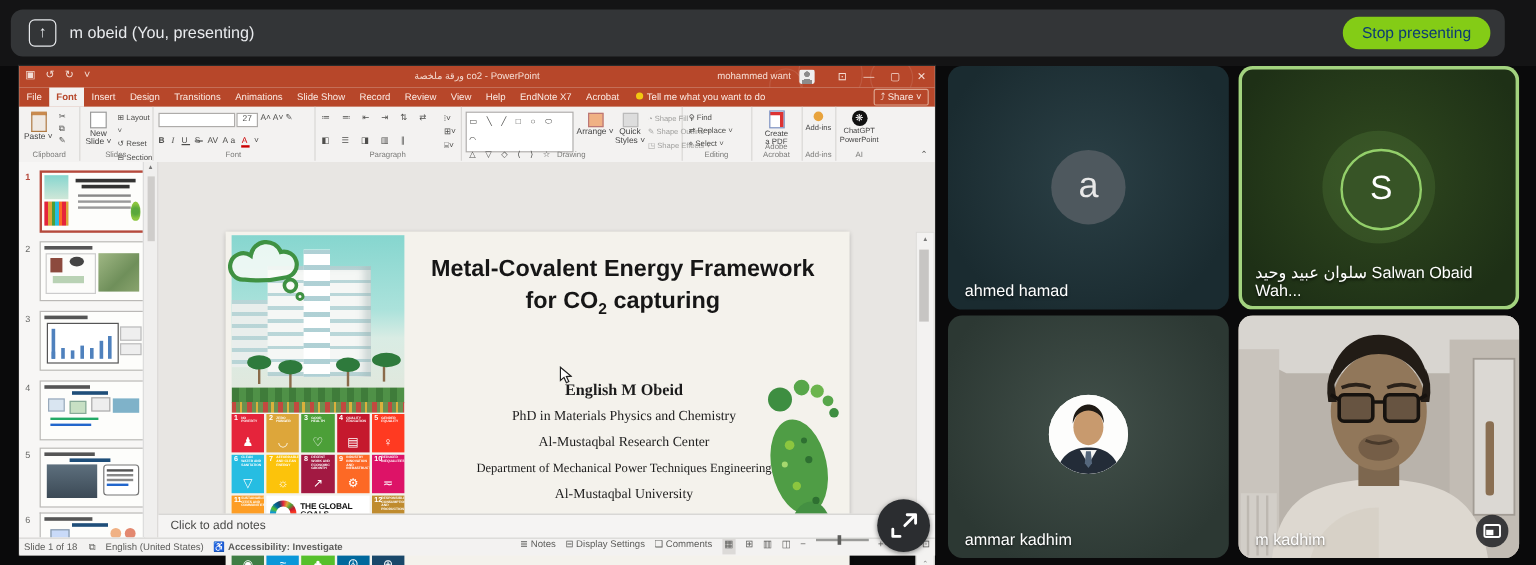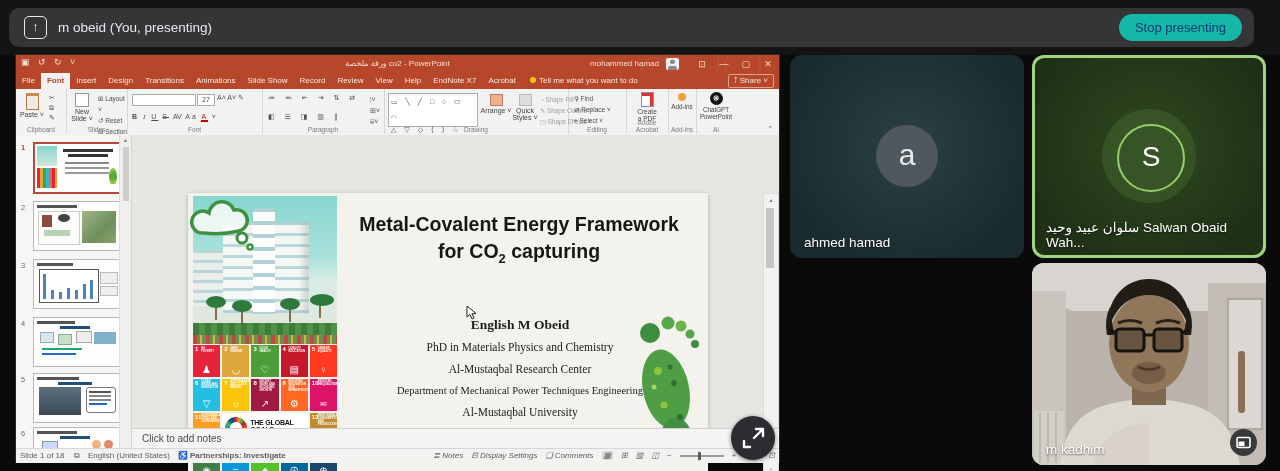--- a/index.html
+++ b/index.html
@@ -5,21 +5,21 @@
   html,body{margin:0;padding:0;background:#000;}
   #screen{position:relative;width:1280px;height:471px;background:#0a0a0b;overflow:hidden;
           font-family:"Liberation Sans",sans-serif;-webkit-font-smoothing:antialiased;}
   .abs{position:absolute;}
   
   .topbar{left:0;top:0;width:1280px;height:55px;background:#141415;}
   .topbar-pill{left:9px;top:8px;width:1245px;height:39px;background:#333537;border-radius:10px;}
   .present-icon{left:15px;top:8px;width:21px;height:21px;border:1.8px solid #e8eaed;border-radius:5px;
                 color:#e8eaed;font-size:13px;line-height:20px;text-align:center;font-weight:bold;}
   .presenting-label{left:49px;top:0;height:44px;line-height:39px;color:#e8eaed;font-size:13.5px;font-weight:500;}
-  .stop-btn{right:12px;top:6px;height:27px;padding:0 16px;background:#14b8a6;color:#0b3a75;border-radius:14px;
+  .stop-btn{right:12px;top:6px;height:27px;padding:0 16px;background:#84cc16;color:#0b3a75;border-radius:14px;
             font-size:13px;line-height:27px;font-weight:500;}
   
   .ppt{left:16px;top:55px;width:763px;height:407px;background:#f3f2f1;box-shadow:0 0 0 1px #2a2a2a;}
   .tbar{left:0;top:0;width:763px;height:18px;background:#b7472a;overflow:hidden;}
   .tbar .circ{border:1px solid rgba(255,255,255,.10);border-radius:50%;}
   .qat{left:5px;top:2px;color:#f3ded6;font-size:9px;letter-spacing:3px;}
   .wtitle{left:0;top:0;width:100%;text-align:center;color:#f6ddd3;font-size:8px;line-height:18px;}
   .acct{right:120px;top:0;color:#f6ddd3;font-size:8px;line-height:18px;}
   .acct-avatar{right:100px;top:3px;width:13px;height:12px;border-radius:2px;
      background:radial-gradient(circle at 50% 32%,#8c8c8c 2.2px,transparent 2.6px),
@@ -79,21 +79,21 @@
      background:conic-gradient(#e5243b,#dda63a,#4c9f38,#c5192d,#ff3a21,#26bde2,#fcc30b,#a21942,#fd6925,
      #dd1367,#fd9d24,#bf8b2e,#3f7e44,#0a97d9,#56c02b,#00689d,#19486a,#e5243b);}
   .gg-ring:after{content:"";position:absolute;left:5px;top:5px;width:12px;height:12px;border-radius:50%;background:#fff;}
   .gg-title{position:absolute;left:28px;top:6px;font-size:7px;font-weight:bold;color:#111;letter-spacing:-.2px;}
   .gg-sub{position:absolute;left:28px;top:15px;font-size:4px;color:#555;}
   .notes-pane{left:116px;top:293px;width:647px;height:20px;background:#f5f4f3;border-top:1px solid #d2d0ce;}
   .notes-txt{left:10px;top:0;font-size:10px;color:#4a4a48;line-height:20px;}
   .statusbar{left:0;top:393px;width:763px;height:14px;background:#f3f2f1;border-top:1px solid #d8d6d4;
              font-size:8px;color:#5e5e5c;}
   .st{line-height:13px;}
-  .st-right{right:4px;top:0;display:flex;gap:8px;align-items:center;height:13px;font-style:italic;}
+  .st-right{right:4px;top:0;display:flex;gap:8px;height:13px;}
   .vscroll{left:747px;top:58px;width:14px;height:292px;background:#f3f2f1;border:1px solid #dddbd9;}
   .vthumb{left:2px;top:14px;width:8px;height:60px;background:#c7c5c3;}
   
   .expand-btn{left:731px;top:416px;width:44px;height:44px;border-radius:50%;background:#2b2d30;
               box-shadow:0 1px 4px rgba(0,0,0,.5);}
   
   .tile{border-radius:12px;overflow:hidden;}
   .tile .name{position:absolute;left:14px;bottom:8px;color:#fff;font-size:13.5px;
               text-shadow:0 1px 2px rgba(0,0,0,.6);z-index:5;}
   .t1{left:790px;top:55px;width:234px;height:203px;background:radial-gradient(circle at 50% 45%,#2b4046,#1a2b30 78%);}
@@ -123,21 +123,21 @@
   </div>
 
   <div class="abs ppt">
 
     <div class="abs tbar">
       <div class="abs circ" style="right:60px;top:-20px;width:52px;height:52px;"></div>
       <div class="abs circ" style="right:110px;top:2px;width:26px;height:26px;"></div>
       <div class="abs circ" style="right:18px;top:-8px;width:34px;height:34px;"></div>
       <div class="abs qat">▣ ↺ ↻ ˅</div>
       <span class="abs wtitle">ورقة ملخصة co2 - PowerPoint</span>
-      <span class="abs acct">mohammed hamad</span>
+      <span class="abs acct">mohammed want</span>
       <div class="abs acct-avatar"></div>
       <div class="abs wbtn" style="right:66px;">⊡</div>
       <div class="abs wbtn" style="right:44px;">—</div>
       <div class="abs wbtn" style="right:22px;">▢</div>
       <div class="abs wbtn" style="right:0;">✕</div>
     </div>
 
     <div class="abs menubar">
       <div class="mtab">File</div>
       <div class="mtab sel">Font</div>
@@ -472,21 +472,21 @@
       <div class="abs notes-pane">
         <span class="abs notes-txt">Click to add notes</span>
       </div>
     </div>
 
     <div class="abs statusbar">
       <span class="abs st" style="left:4px;">Slide 1 of 18</span>
       <span class="abs st" style="left:58px;">⧉</span>
       <span class="abs st" style="left:72px;">English (United States)</span>
       <span class="abs st" style="left:162px;">♿</span>
-      <span class="abs st" style="left:174px;font-weight:bold;">Partnerships: Investigate</span>
+      <span class="abs st" style="left:174px;font-weight:bold;">Accessibility: Investigate</span>
       <div class="abs st-right">
         <span>≣ <span>Notes</span></span>
         <span>⊟ <span>Display Settings</span></span>
         <span>❑ <span>Comments</span></span>
         <span style="background:#dcdad8;padding:0 2px;">▦</span>
         <span>⊞</span>
         <span>▥</span>
         <span>◫</span>
         <span>−</span>
         <span style="display:inline-block;width:44px;height:2px;background:#9a9a98;position:relative;">
@@ -509,20 +509,33 @@
     <div class="abs av1"><span>a</span></div>
     <div class="name">ahmed hamad</div>
   </div>
 
   <div class="abs tile t2">
     <div class="abs halo"></div>
     <div class="abs av2"><span>S</span></div>
     <div class="name">سلوان عبيد وحيد Salwan Obaid Wah...</div>
   </div>
 
+  <div class="abs tile t3">
+    <div class="abs av3">
+      <svg width="66" height="66" viewBox="0 0 66 66">
+        <rect width="66" height="66" fill="#fdfdfc"></rect>
+        <ellipse cx="33" cy="27" rx="12.5" ry="15" fill="#c89a6e"></ellipse>
+        <path d="M20,24 C20,12 28,8 33,8 C38,8 46,12 46,24 C44,16 38,13 33,13 C28,13 22,16 20,24 Z" fill="#1f1a14"></path>
+        <path d="M6,66 C10,48 22,44 33,44 C44,44 56,48 60,66 Z" fill="#232c38"></path>
+        <polygon points="26,46 40,46 33,58" fill="#f3f3f1"></polygon>
+        <polygon points="31,47 35,47 36,57 33,61 30,57" fill="#55677c"></polygon>
+      </svg>
+    </div>
+    <div class="name">ammar kadhim</div>
+  </div>
 
   <div class="abs tile t4">
     <svg class="abs" style="left:0;top:0;" width="234" height="202" viewBox="0 0 234 202">
       <rect width="234" height="202" fill="#b9b3ab"></rect>
       <polygon points="0,0 234,0 234,34 180,48 40,48 0,28" fill="#d8d5d0"></polygon>
       <rect x="0" y="28" width="34" height="174" fill="#c9c4bd"></rect>
       <rect x="176" y="20" width="58" height="182" fill="#c2bcb4"></rect>
       <rect x="196" y="36" width="34" height="130" fill="#dbd8d3" stroke="#a29c94" stroke-width="1.5"></rect>
       <rect x="206" y="88" width="7" height="62" rx="3" fill="#8a6f52"></rect>
       <rect x="2" y="148" width="30" height="54" fill="#d2cec8"></rect>

